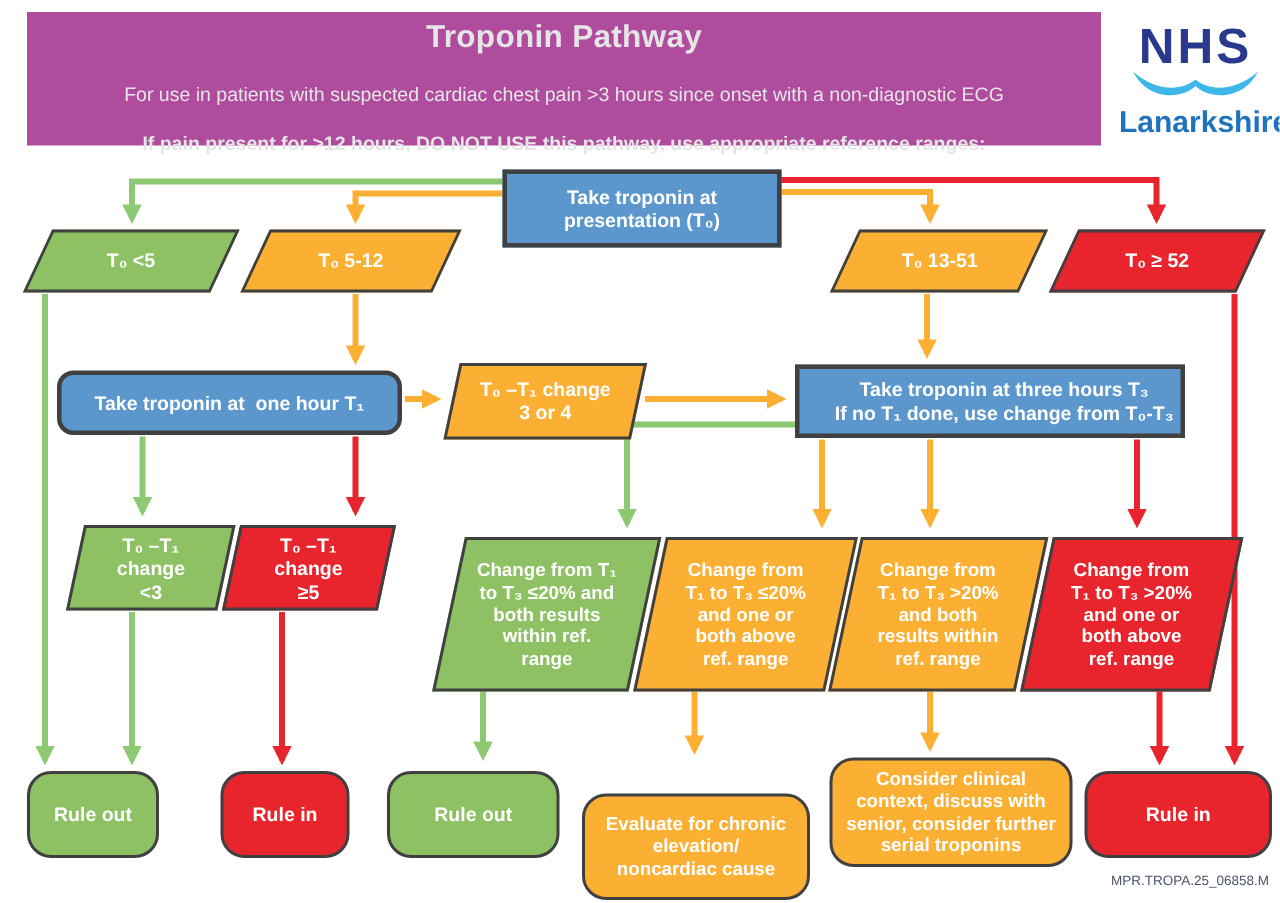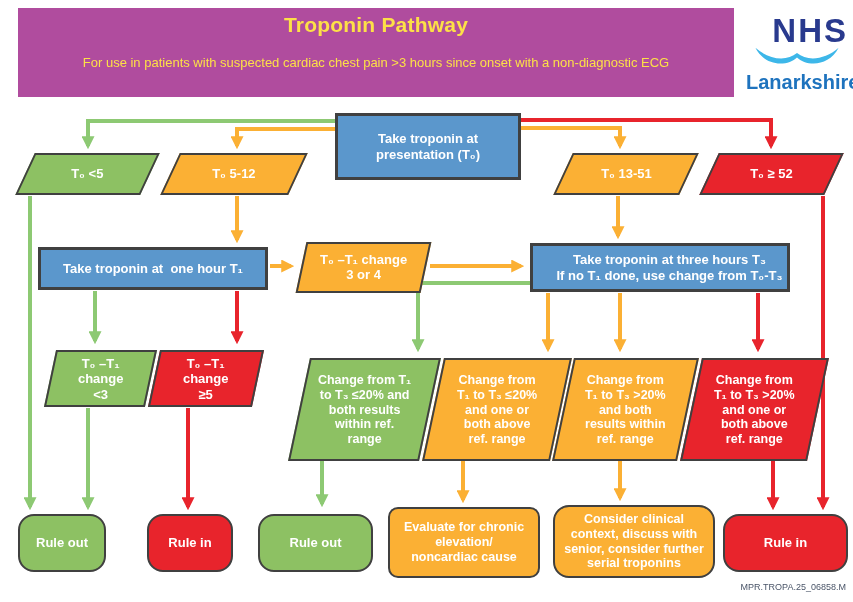--- a/index.html
+++ b/index.html
@@ -1,28 +1,28 @@
 <!DOCTYPE html>
 <html><head>
 <meta charset="utf-8">
 <style>
   html,body { margin:0; padding:0; }
   body { font-family:"Liberation Sans","DejaVu Sans",sans-serif; background:#ffffff; }
   .canvas { position:relative; width:853px; height:602px; background:#ffffff; overflow:hidden; }
 
   
   .banner { position:absolute; left:18px; top:8px; width:716px; height:89px;
-            background:#b04c9e; color:#fde047; text-align:center; box-sizing:border-box; padding-top:5px; }
+            background:#b04c9e; color:#e5e5e5; text-align:center; box-sizing:border-box; padding-top:5px; }
   .banner-title { font-size:21px; font-weight:bold; letter-spacing:.2px; }
   .banner-line { font-size:13px; margin-top:18px; }
   .banner-line.b { font-weight:bold; }
 
   
   .nhs-logo { position:absolute; left:746px; top:14px; width:102px; text-align:center; }
-  .nhs-word { font-size:33px; font-weight:bold; color:#293a8e; letter-spacing:2px; line-height:1;text-align:right; }
+  .nhs-word { font-size:33px; font-weight:bold; color:#293a8e; letter-spacing:2px; line-height:1; }
   .nhs-swoosh { width:92px; height:26px; display:block; margin:0 auto; }
   .nhs-board { font-size:20px; font-weight:bold; color:#1e73be; margin-top:-2px; }
 
   
   .node { position:absolute; box-sizing:border-box; display:flex; align-items:center; justify-content:center;
           text-align:center; color:#fff; font-weight:bold; font-size:13px; line-height:1.18;
           border:2px solid #404040; white-space:pre-wrap; }
   .blue  { background:#5b97cc; border-width:3px; }
   .green { background:#8dc163; }
   .amber { background:#fbb034; }
@@ -81,43 +81,44 @@
       <polyline stroke="#8dc973" marker-end="url(#ah-green)" points="322,461 322,504"></polyline>
       <polyline stroke="#fbb034" marker-end="url(#ah-amber)" points="463,461 463,500"></polyline>
       <polyline stroke="#fbb034" marker-end="url(#ah-amber)" points="620,461 620,498"></polyline>
       <polyline stroke="#e8242c" marker-end="url(#ah-red)" points="773,461 773,507"></polyline>
     </g>
   </svg>
 
   <div class="banner">
     <div class="banner-title">Troponin Pathway</div>
     <div class="banner-line">For use in patients with suspected cardiac chest pain &gt;3 hours since onset with a non-diagnostic ECG</div>
+    <div class="banner-line b">If pain present for &gt;12 hours, DO NOT USE this pathway, use appropriate reference ranges:</div>
   </div>
 
   <div class="nhs-logo">
     <div class="nhs-word">NHS</div>
     <svg class="nhs-swoosh" viewBox="0 0 100 30">
       <path d="M2,1 C18,15 38,17 50,7 C62,17 82,15 98,1 C86,24 60,22 50,12 C40,22 14,24 2,1 Z" fill="#3db7e9"></path>
     </svg>
     <div class="nhs-board">Lanarkshire</div>
   </div>
 
-  <div class="node blue" style="left:335px; top:113px; width:186px; height:67px;">Take troponin at
+  <div class="node blue" style="left:335px; top:113px; width:186px; height:52px;">Take troponin at
 presentation (T₀)</div>
 
   <div class="node green sk25" style="left:25px; top:153px; width:125px; height:42px;">
     <span class="lbl">T₀ &lt;5</span></div>
   <div class="node amber sk25" style="left:170px; top:153px; width:128px; height:42px;">
     <span class="lbl">T₀ 5-12</span></div>
   <div class="node amber sk25" style="left:563px; top:153px; width:126px; height:42px;">
     <span class="lbl">T₀ 13-51</span></div>
   <div class="node red sk25" style="left:709px; top:153px; width:125px; height:42px;">
     <span class="lbl">T₀ ≥ 52</span></div>
 
-  <div class="node blue" style="left:38px; top:247px; width:230px; height:43px;">Take troponin at  one hour T₁</div>
+  <div class="node blue" style="left:38px; top:247px; width:230px; height:43px;border-radius:11px;">Take troponin at  one hour T₁</div>
   <div class="node amber sk12" style="left:301px; top:242px; width:125px; height:51px;">
     <span class="lbl">T₀ –T₁ change
 3 or 4</span></div>
   <div class="node blue" style="left:530px; top:243px; width:260px; height:49px;padding-left:19px;">Take troponin at three hours T₃
 If no T₁ done, use change from T₀-T₃</div>
 
   <div class="node green sk12" style="left:50px; top:350px; width:101px; height:57px;">
     <span class="lbl">T₀ –T₁
 change
 &lt;3</span></div>
@@ -147,21 +148,21 @@
   <div class="node red sk12 fs12" style="left:691px; top:358px; width:127px; height:103px;">
     <span class="lbl">Change from
 T₁ to T₃ &gt;20%
 and one or
 both above
 ref. range</span></div>
 
   <div class="node green rounded" style="left:18px; top:514px; width:88px; height:58px;">Rule out</div>
   <div class="node red rounded" style="left:147px; top:514px; width:86px; height:58px;">Rule in</div>
   <div class="node green rounded" style="left:258px; top:514px; width:115px; height:58px;">Rule out</div>
-  <div class="node amber rounded fs12" style="left:388px; top:507px; width:152px; height:71px;border-radius:10px;">Evaluate for chronic
+  <div class="node amber rounded fs12" style="left:388px; top:529px; width:152px; height:71px;">Evaluate for chronic
 elevation/
 noncardiac cause</div>
   <div class="node amber rounded fs12" style="left:553px; top:505px; width:162px; height:73px;">Consider clinical
 context, discuss with
 senior, consider further
 serial troponins</div>
   <div class="node red rounded" style="left:723px; top:514px; width:125px; height:58px;">Rule in</div>
 
   <div class="doc-ref">MPR.TROPA.25_06858.M</div>
 

